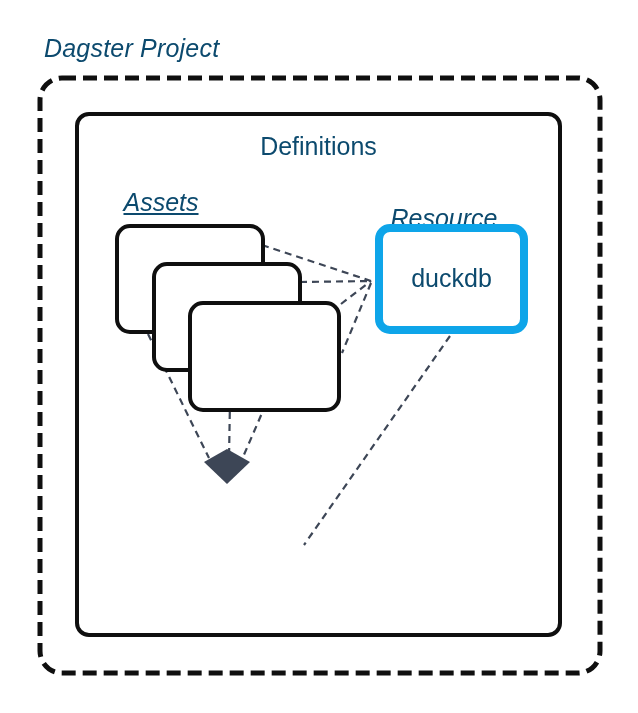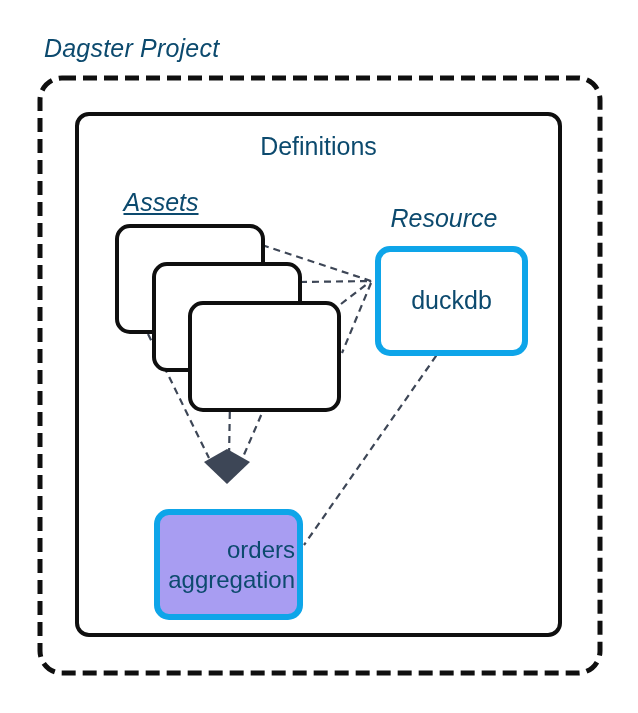--- a/index.html
+++ b/index.html
@@ -44,24 +44,24 @@
   .card{
     box-sizing:border-box;
     background:#ffffff;
     border:4px solid #0f0f0f;border-radius:15px;
   }
   .card-back{left:115px;top:224px;width:150px;height:110px;}
   .card-middle{left:152px;top:262px;width:150px;height:110px;}
   .card-front{left:188px;top:301px;width:153px;height:111px;}
   .node{
     box-sizing:border-box;
-    border:6px solid #0ea5e9;border-radius:15px;
+    border:8px solid #0ea5e9;border-radius:15px;
     display:flex;align-items:center;justify-content:center;
-    text-align:right;
-    font-size:25px;line-height:1.25;margin-top:22px;
+    text-align:center;
+    font-size:25px;line-height:1.25;
   }
   .node-duckdb{
     left:375px;top:224px;width:153px;height:110px;
     background:#ffffff;
   }
   .node-orders{
     left:154px;top:487px;width:149px;height:111px;
     background:#a89df2;
     font-size:24px;
   }
@@ -101,17 +101,14 @@
   <div class="abs label-definitions">Definitions</div>
 
   <div class="abs section-label label-assets">Assets</div>
 
   <div class="abs section-label label-resource">Resource</div>
 
   <div class="abs node node-duckdb">
     <span class="node-label">duckdb</span>
   </div>
 
-  <div class="abs node node-orders">
-    <span class="node-label">orders aggregation</span>
-  </div>
 
 </div>
 
 </body></html>

